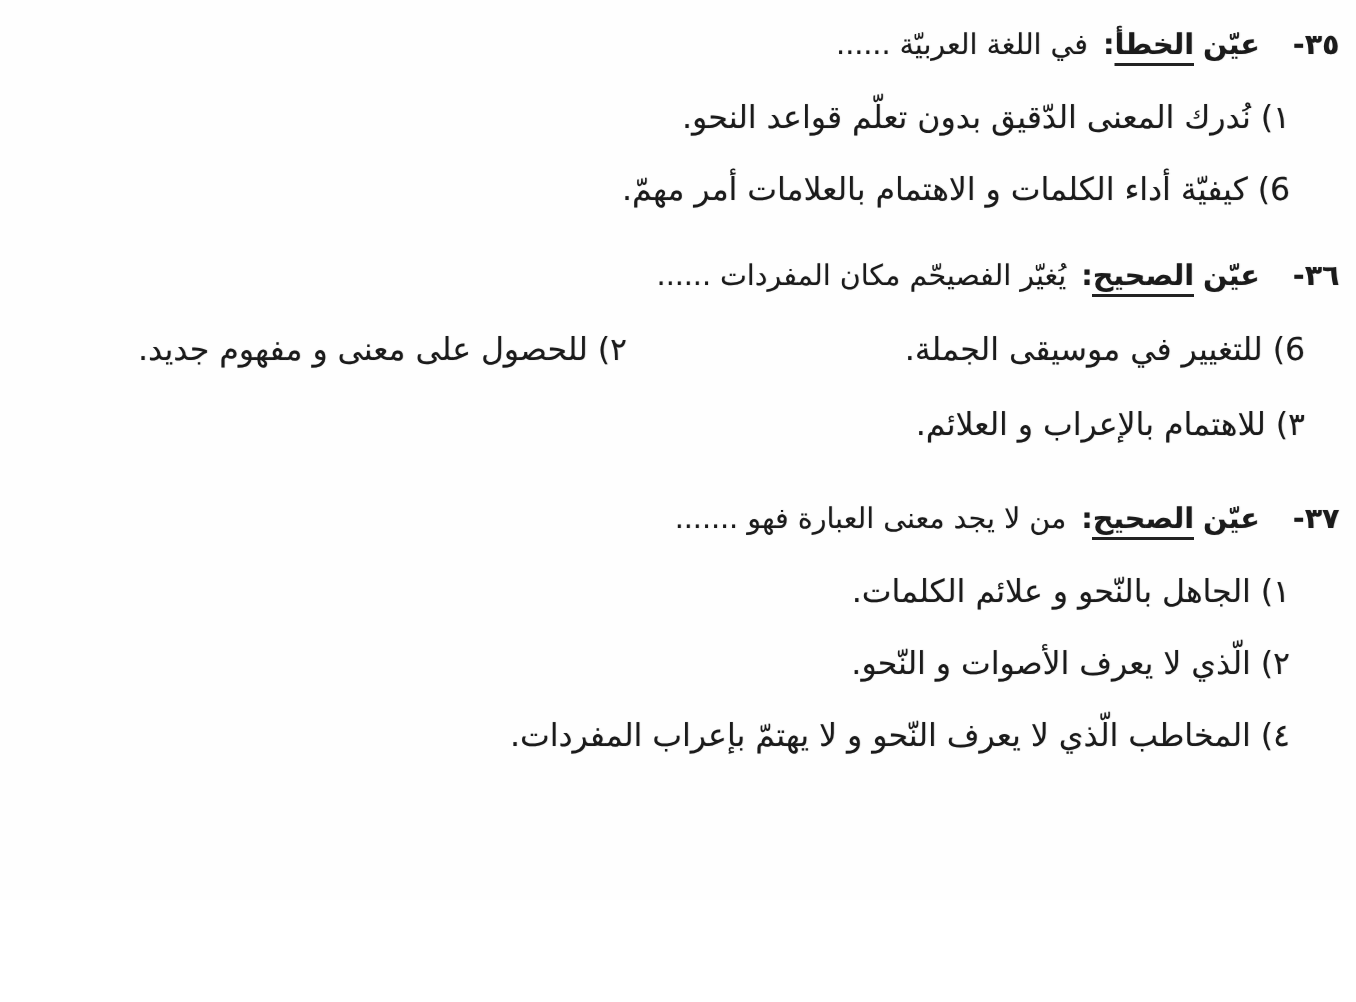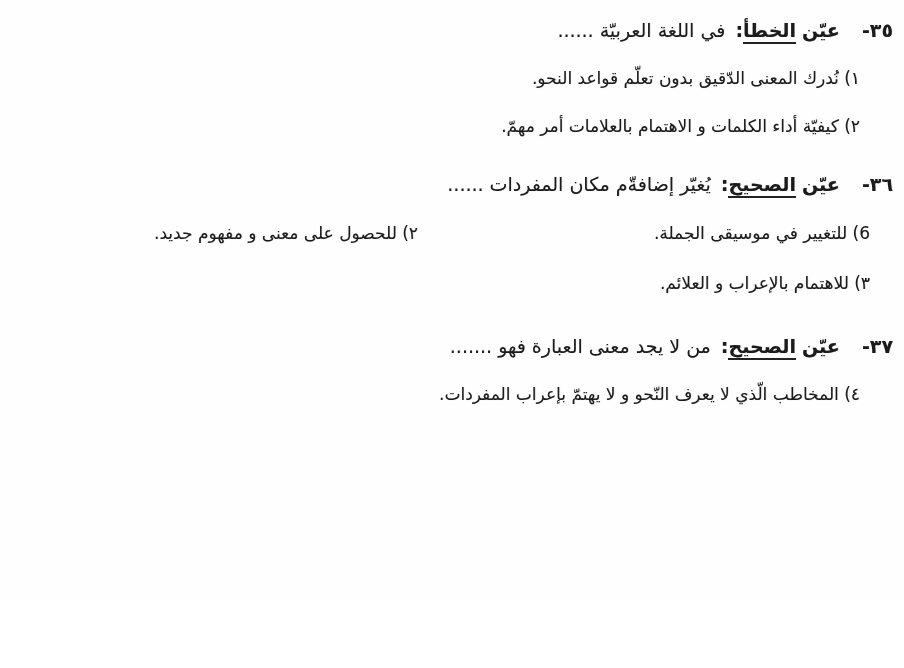--- a/index.html
+++ b/index.html
@@ -47,21 +47,21 @@
     padding-bottom: 1px;
   }
   .q-colon { font-weight: bold; }
   .q-stem { margin-right: 4px; }
 
   .opt {
     height: 48px;
     line-height: 48px;
     text-align: right;
     padding-right: 44px;
-    font-size: 17px;
+    font-size: 21px;
     white-space: nowrap;
   }
   .opt-grid {
     display: grid;
     grid-template-columns: 460px 1fr;
   }
   .opt-grid .opt { height: 50px; line-height: 50px; }
   .opt-grid .opt.col-right { padding-right: 34px; }
   .opt-grid .opt.col-left  { padding-right: 26px; }
 </style>
@@ -71,40 +71,42 @@
 <div class="page">
 
   <section class="question q35">
     <div class="q-header">
       <span class="q-num">٣٥-</span>
       <span class="q-lead">عيّن</span>
       <span class="q-key">الخطأ</span><span class="q-colon">:</span>
       <span class="q-stem">في اللغة العربيّة ......</span>
     </div>
     <div class="opt">١) نُدرك المعنى الدّقيق بدون تعلّم قواعد النحو.</div>
-    <div class="opt">٢) كيفيّة أداء الكلمات و الاهتمام بالعلامات أمر مهمّ.</div>
+    <div class="opt">6) كيفيّة أداء الكلمات و الاهتمام بالعلامات أمر مهمّ.</div>
   </section>
 
   <section class="question q36">
     <div class="q-header">
       <span class="q-num">٣٦-</span>
       <span class="q-lead">عيّن</span>
       <span class="q-key">الصحيح</span><span class="q-colon">:</span>
-      <span class="q-stem">يُغيّر إضافةّم مكان المفردات ......</span>
+      <span class="q-stem">يُغيّر الفصيحّم مكان المفردات ......</span>
     </div>
     <div class="opt-grid">
       <div class="opt col-right">6) للتغيير في موسيقى الجملة.</div>
       <div class="opt col-left">٢) للحصول على معنى و مفهوم جديد.</div>
       <div class="opt col-right">٣) للاهتمام بالإعراب و العلائم.</div>
     </div>
   </section>
 
   <section class="question q37">
     <div class="q-header">
       <span class="q-num">٣٧-</span>
       <span class="q-lead">عيّن</span>
       <span class="q-key">الصحيح</span><span class="q-colon">:</span>
       <span class="q-stem">من لا يجد معنى العبارة فهو .......</span>
     </div>
+    <div class="opt">١) الجاهل بالنّحو و علائم الكلمات.</div>
+    <div class="opt">٢) الّذي لا يعرف الأصوات و النّحو.</div>
     <div class="opt">٤) المخاطب الّذي لا يعرف النّحو و لا يهتمّ بإعراب المفردات.</div>
   </section>
 
 </div>
 
 </body></html>

